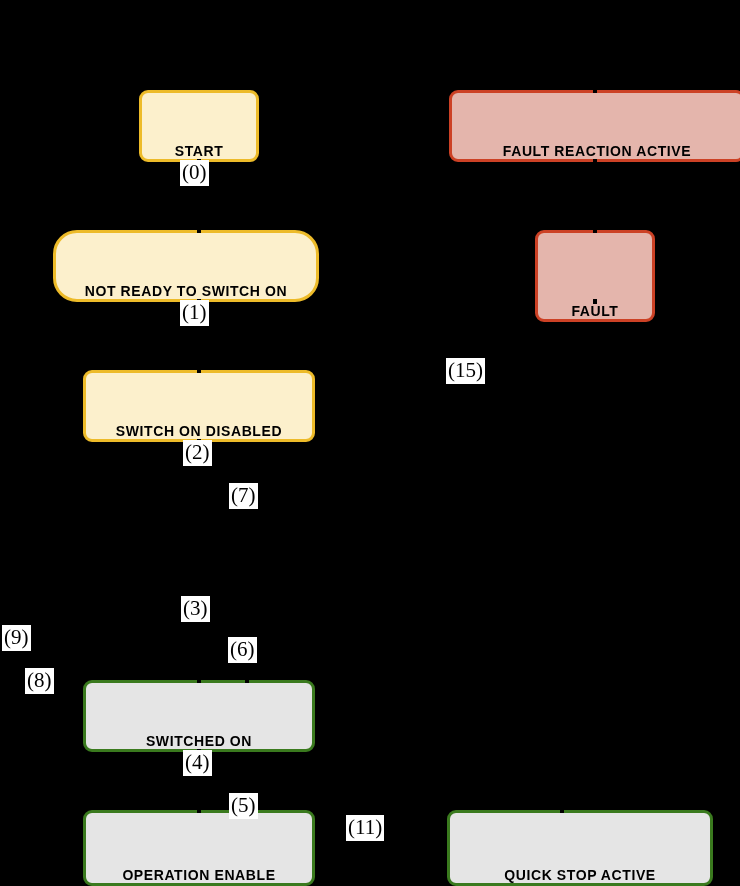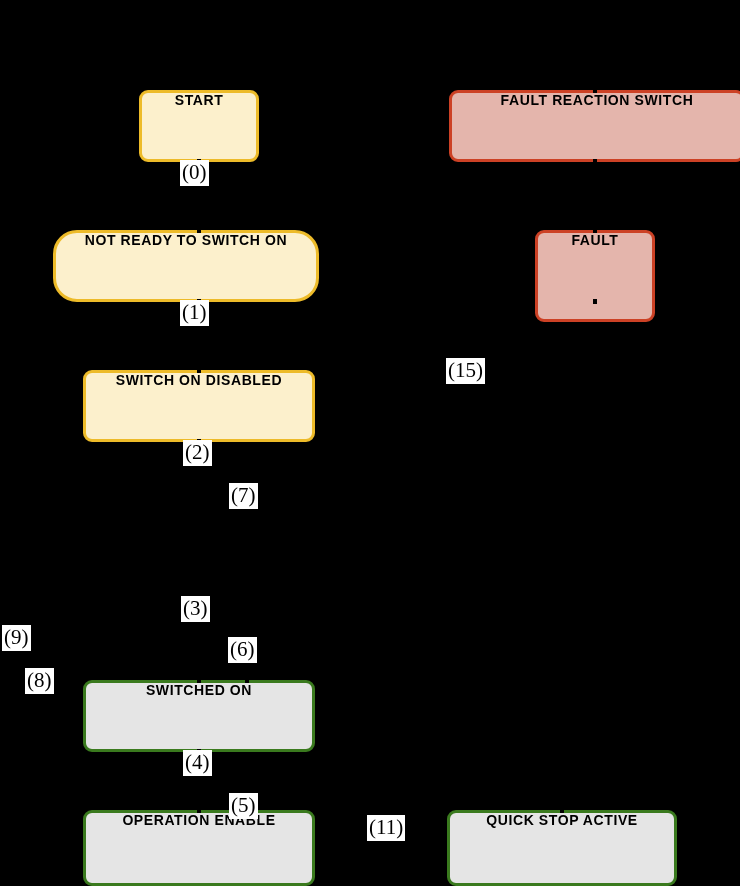--- a/index.html
+++ b/index.html
@@ -16,21 +16,21 @@
     overflow: hidden;
     font-family: "Liberation Sans", sans-serif;
   }
   .state-box {
     position: absolute;
     box-sizing: border-box;
     border-style: solid;
     border-width: 3px;
     border-radius: 9px;
     display: flex;
-    align-items: flex-start;
+    align-items: flex-end;
     justify-content: center;
     text-align: center;
   }
   .state-label {
     font-size: 14px;
     font-weight: bold;
     letter-spacing: 0.6px;
     color: #000000;
     line-height: 1.1;
     padding: 0 6px;
@@ -96,27 +96,27 @@
   <div class="stub" style="left:197px; top:678px; width:4px; height:5px;"></div>
   <div class="stub" style="left:245px; top:678px; width:4px; height:5px;"></div>
   <div class="stub" style="left:197px; top:749px; width:4px; height:5px;"></div>
 
   <div class="state-box state-green" style="left:83px; top:810px; width:232px; height:76px;">
     <span class="state-label">OPERATION ENABLE</span>
   </div>
   <div class="stub" style="left:197px; top:808px; width:4px; height:5px;"></div>
   <div class="stub" style="left:245px; top:808px; width:4px; height:5px;"></div>
 
-  <div class="state-box state-green" style="left:447px; top:810px; width:230px; height:76px;">
+  <div class="state-box state-green" style="left:447px; top:810px; width:266px; height:76px;">
     <span class="state-label">QUICK STOP ACTIVE</span>
   </div>
   <div class="stub" style="left:560px; top:808px; width:4px; height:5px;"></div>
 
   <div class="state-box state-red" style="left:449px; top:90px; width:296px; height:72px;">
-    <span class="state-label">FAULT REACTION SWITCH</span>
+    <span class="state-label">FAULT REACTION ACTIVE</span>
   </div>
   <div class="stub" style="left:593px; top:88px; width:4px; height:5px;"></div>
   <div class="stub" style="left:593px; top:159px; width:4px; height:5px;"></div>
 
   <div class="state-box state-red" style="left:535px; top:230px; width:120px; height:92px;">
     <span class="state-label">FAULT</span>
   </div>
   <div class="stub" style="left:593px; top:228px; width:4px; height:5px;"></div>
   <div class="stub" style="left:593px; top:299px; width:4px; height:5px;"></div>
 
@@ -133,17 +133,17 @@
   <div class="trans-label" style="left:2px; top:625px;">(9)</div>
 
   <div class="trans-label" style="left:228px; top:637px;">(6)</div>
 
   <div class="trans-label" style="left:25px; top:668px;">(8)</div>
 
   <div class="trans-label" style="left:183px; top:750px;">(4)</div>
 
   <div class="trans-label" style="left:229px; top:793px;">(5)</div>
 
-  <div class="trans-label" style="left:367px; top:815px;">(11)</div>
+  <div class="trans-label" style="left:346px; top:815px;">(11)</div>
 
   <div class="trans-label" style="left:446px; top:358px;">(15)</div>
 
 </div>
 
 </body></html>

